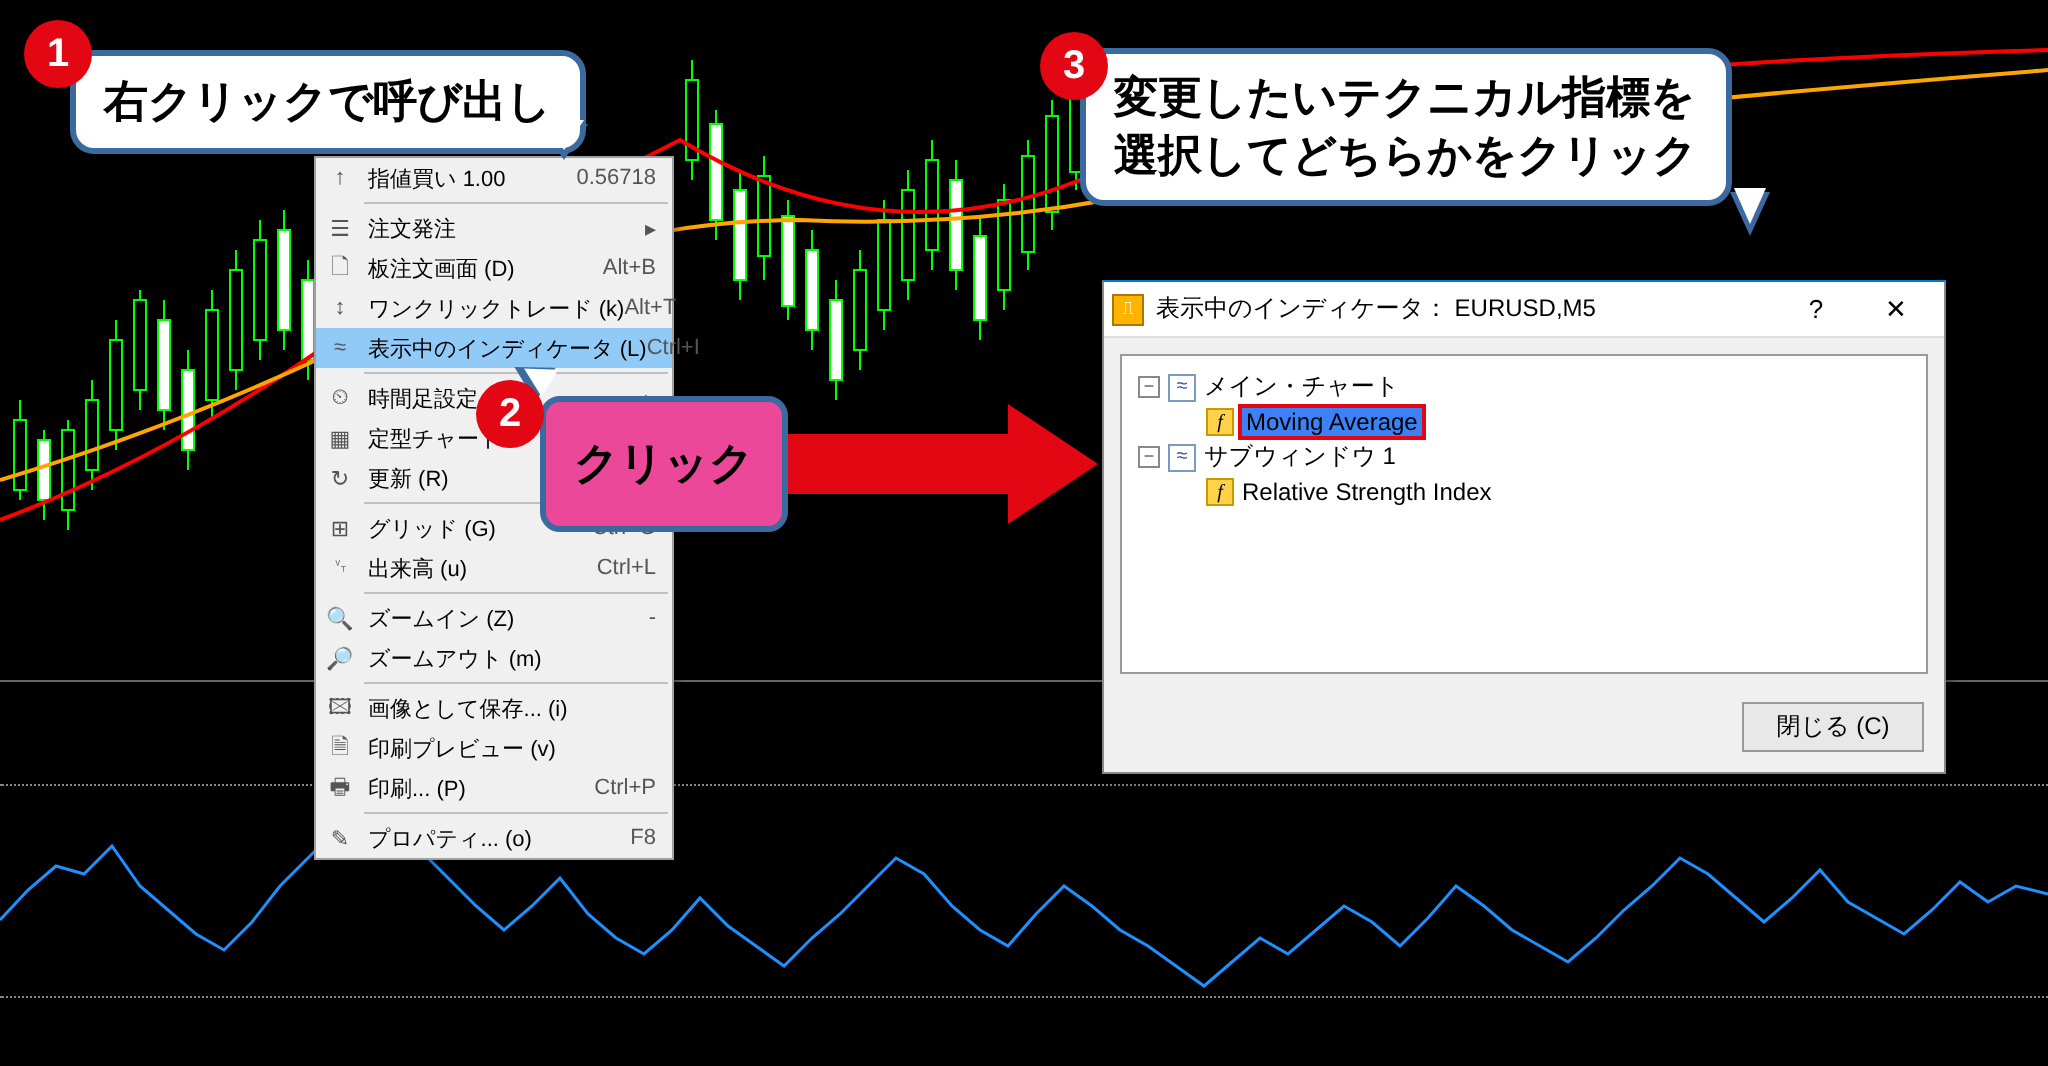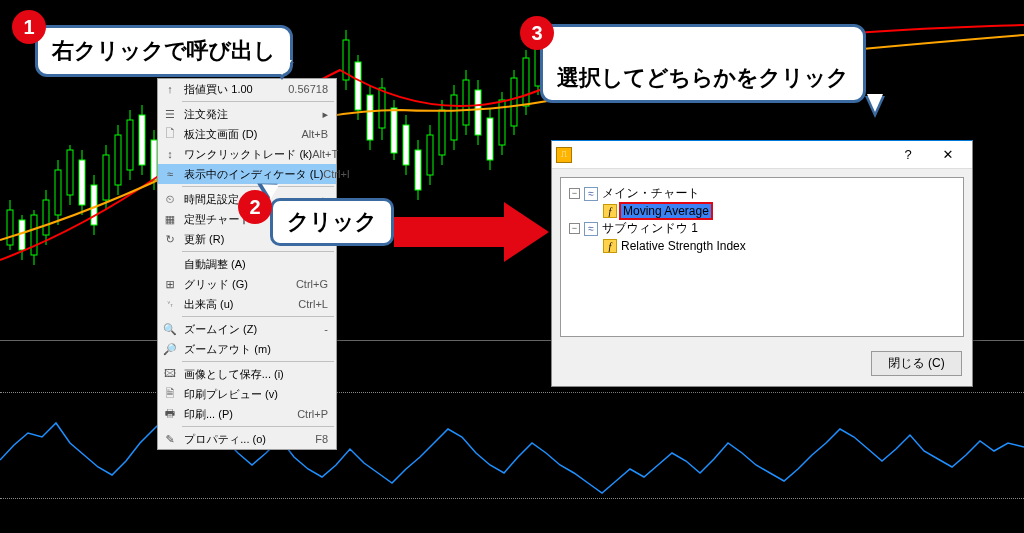--- a/index.html
+++ b/index.html
@@ -21,21 +21,21 @@
   .tail-1 { position: absolute; width: 0; height: 0; border-left: 12px solid transparent; border-right: 12px solid transparent; border-top: 18px solid #3b6aa0; left: 270px; top: 62px; z-index: 49; }
   .tail-1b { position: absolute; width: 0; height: 0; border-left: 10px solid transparent; border-right: 10px solid transparent; border-top: 15px solid #fff; left: 272px; top: 60px; z-index: 51; }
   .tail-3 { position: absolute; width: 0; height: 0; border-left: 10px solid transparent; border-right: 10px solid transparent; border-top: 22px solid #3b6aa0; left: 865px; top: 96px; z-index: 49; }
   .tail-3b { position: absolute; width: 0; height: 0; border-left: 8px solid transparent; border-right: 8px solid transparent; border-top: 18px solid #fff; left: 867px; top: 94px; z-index: 51; }
   
   .num-badge { position: absolute; width: 34px; height: 34px; border-radius: 50%; background: #e30613; color: #fff; font-size: 20px; font-weight: bold; display: flex; align-items: center; justify-content: center; z-index: 60; }
   .badge-1 { top: 10px; left: 12px; }
   .badge-2 { top: 190px; left: 238px; }
   .badge-3 { top: 16px; left: 520px; }
   
-  .click-label { position: absolute; top: 198px; left: 270px; background: #ffffff; border: 3px solid #3b6aa0; border-radius: 10px; padding: 6px 14px; font-size: 22px; font-weight: bold; z-index: 55; }
+  .click-label { position: absolute; top: 198px; left: 270px; background: #ec4899; border: 3px solid #3b6aa0; border-radius: 10px; padding: 16px 14px; font-size: 22px; font-weight: bold; z-index: 55; }
   .click-tail { position: absolute; width: 0; height: 0; border-top: 10px solid transparent; border-bottom: 10px solid transparent; border-right: 18px solid #3b6aa0; left: 256px; top: 178px; z-index: 54; transform: rotate(30deg); }
   .click-tailb { position: absolute; width: 0; height: 0; border-top: 8px solid transparent; border-bottom: 8px solid transparent; border-right: 15px solid #fff; left: 261px; top: 180px; z-index: 56; transform: rotate(30deg); }
 
   
   .ctx-menu { position: absolute; top: 78px; left: 157px; width: 180px; background: #f0f0f0; border: 1px solid #a0a0a0; box-shadow: 2px 2px 4px rgba(0,0,0,0.3); z-index: 40; font-size: 11px; }
   .ctx-item { display: flex; align-items: center; height: 20px; padding: 0 4px 0 26px; position: relative; white-space: nowrap; cursor: default; }
   .ctx-item.sel { background: #91c9f7; }
   .ctx-item .shortcut { margin-left: auto; color: #555; padding-right: 4px; }
   .ctx-item .mi-icon { position: absolute; left: 4px; width: 16px; height: 16px; display: flex; align-items: center; justify-content: center; font-size: 11px; color: #555; }
   .ctx-sep { height: 1px; background: #c0c0c0; margin: 2px 2px; }
@@ -199,25 +199,20 @@
         <span>定型チャート</span>
         <span class="shortcut">▸</span>
       </div>
       <div class="ctx-item">
         <span class="mi-icon">↻</span>
         <span>更新 (R)</span>
         <span class="shortcut"></span>
       </div>
       <div class="ctx-sep"></div>
       <div class="ctx-item">
-        <span class="mi-icon"></span>
-        <span>自動調整 (A)</span>
-        <span class="shortcut"></span>
-      </div>
-      <div class="ctx-item">
         <span class="mi-icon">⊞</span>
         <span>グリッド (G)</span>
         <span class="shortcut">Ctrl+G</span>
       </div>
       <div class="ctx-item">
         <span class="mi-icon">␋</span>
         <span>出来高 (u)</span>
         <span class="shortcut">Ctrl+L</span>
       </div>
       <div class="ctx-sep"></div>
@@ -259,30 +254,31 @@
 <div class="num-badge badge-2">2</div>
 <div class="click-tail"></div>
 <div class="click-tailb"></div>
 <div class="click-label">クリック</div>
 
 <svg class="red-arrow" width="155" height="60">
   <polygon points="0,15 110,15 110,0 155,30 110,60 110,45 0,45" fill="#e30613"></polygon>
 </svg>
 
 <div class="callout callout-3">
-  <br>
+  <span>変更したいテクニカル指標を</span><br>
   <span>選択してどちらかをクリック</span>
 </div>
 <div class="tail-3"></div>
 <div class="tail-3b"></div>
 <div class="num-badge badge-3">3</div>
 
 <div class="dlg">
   <div class="dlg-hdr">
     <span class="dlg-icon">⎍</span>
+    <span class="dlg-title">表示中のインディケータ： EURUSD,M5</span>
     <span class="win-btns">
       <span class="win-btn">?</span>
       <span class="win-btn">✕</span>
     </span>
   </div>
   <div class="dlg-body">
     <div class="dlg-tree">
       <div class="tree-row indent1">
         <span class="tree-toggle">−</span>
         <span class="tree-ic chart-ic">≈</span>

